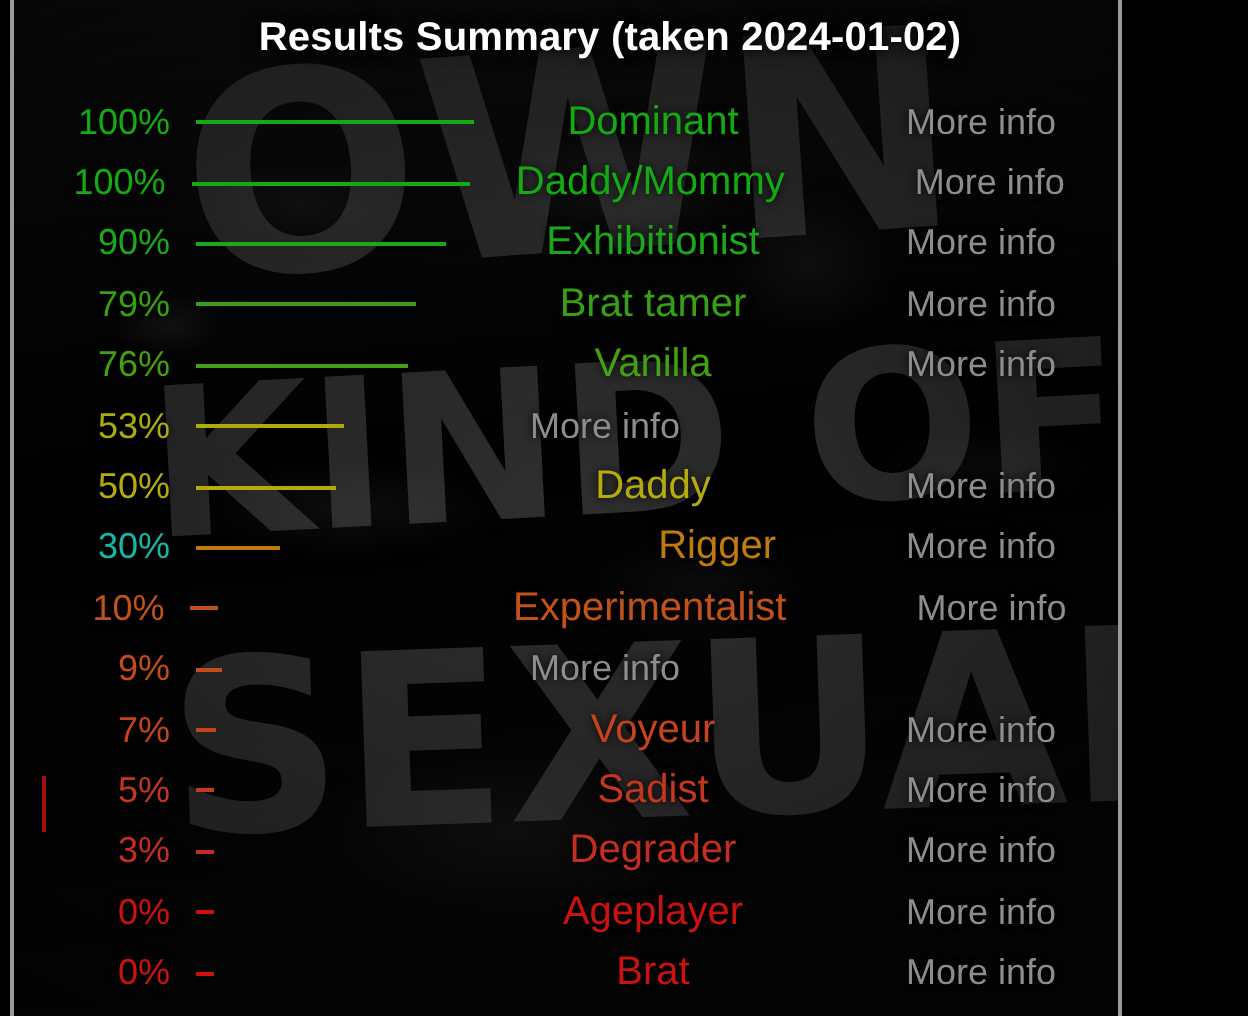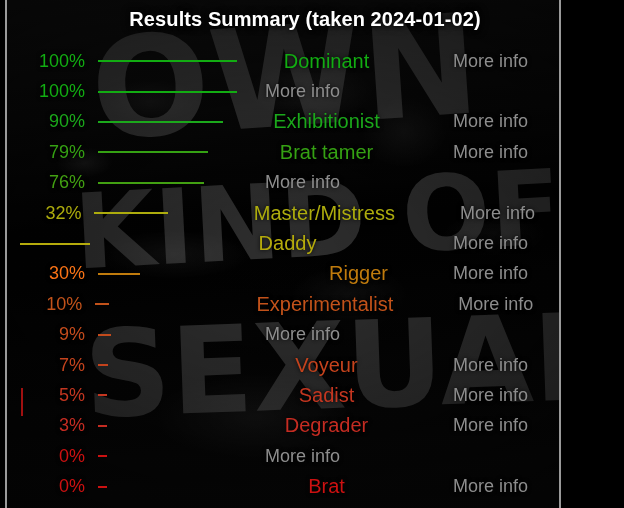--- a/index.html
+++ b/index.html
@@ -187,20 +187,21 @@
               <div class="bar" style="width: 139px; background: rgb(18, 172, 18);"></div>
             </div>
             <div class="label" style="color: rgb(18, 172, 18);">Dominant</div>
             <div class="moreinfo">More info</div>
           </div>
           <div class="row">
             <div class="pct" style="color: rgb(18, 172, 18);">100%</div>
             <div class="barcell">
               <div class="bar" style="width: 139px; background: rgb(18, 172, 18);"></div>
             </div>
+            <div class="label" style="color: rgb(18, 172, 18);">Daddy/Mommy</div>
             <div class="moreinfo">More info</div>
           </div>
           <div class="row">
             <div class="pct" style="color: rgb(27, 168, 27);">90%</div>
             <div class="barcell">
               <div class="bar" style="width: 125px; background: rgb(27, 168, 27);"></div>
             </div>
             <div class="label" style="color: rgb(27, 168, 27);">Exhibitionist</div>
             <div class="moreinfo">More info</div>
           </div>
@@ -210,39 +211,40 @@
               <div class="bar" style="width: 110px; background: rgb(53, 161, 19);"></div>
             </div>
             <div class="label" style="color: rgb(53, 161, 19);">Brat tamer</div>
             <div class="moreinfo">More info</div>
           </div>
           <div class="row">
             <div class="pct" style="color: rgb(66, 160, 18);">76%</div>
             <div class="barcell">
               <div class="bar" style="width: 106px; background: rgb(66, 160, 18);"></div>
             </div>
-            <div class="moreinfo">More info</div>
-          </div>
-          <div class="row">
-            <div class="pct" style="color: rgb(173, 172, 13);">32%</div>
+            <div class="label" style="color: rgb(66, 160, 18);">Vanilla</div>
+            <div class="moreinfo">More info</div>
+          </div>
+          <div class="row">
+            <div class="pct" style="color: rgb(173, 172, 13);">53%</div>
             <div class="barcell">
               <div class="bar" style="width: 74px; background: rgb(173, 172, 13);"></div>
             </div>
-            <div class="label" style="color: rgb(173, 172, 13);">Master/Mistress</div>
-            <div class="moreinfo">More info</div>
-          </div>
-          <div class="row">
+            <div class="moreinfo">More info</div>
+          </div>
+          <div class="row">
+            <div class="pct" style="color: rgb(181, 171, 12);">50%</div>
             <div class="barcell">
               <div class="bar" style="width: 70px; background: rgb(181, 171, 12);"></div>
             </div>
             <div class="label" style="color: rgb(181, 171, 12);">Daddy</div>
             <div class="moreinfo">More info</div>
           </div>
           <div class="row">
-            <div class="pct" style="color: #f97316;">30%</div>
+            <div class="pct" style="color: #14b8a6;">30%</div>
             <div class="barcell">
               <div class="bar" style="width: 42px; background: rgb(192, 123, 13);"></div>
             </div>
             <div class="label" style="color: rgb(192, 123, 13); text-align: right;">Rigger</div>
             <div class="moreinfo">More info</div>
           </div>
           <div class="row">
             <div class="pct" style="color: rgb(194, 82, 26);">10%</div>
             <div class="barcell">
               <div class="bar" style="width: 14px; background: rgb(194, 82, 26);"></div>
@@ -279,20 +281,21 @@
               <div class="bar" style="width: 9px; background: rgb(197, 44, 34);"></div>
             </div>
             <div class="label" style="color: rgb(197, 44, 34);">Degrader</div>
             <div class="moreinfo">More info</div>
           </div>
           <div class="row">
             <div class="pct" style="color: rgb(204, 17, 17);">0%</div>
             <div class="barcell">
               <div class="bar" style="width: 9px; background: rgb(204, 17, 17);"></div>
             </div>
+            <div class="label" style="color: rgb(204, 17, 17);">Ageplayer</div>
             <div class="moreinfo">More info</div>
           </div>
           <div class="row">
             <div class="pct" style="color: rgb(204, 17, 17);">0%</div>
             <div class="barcell">
               <div class="bar" style="width: 9px; background: rgb(204, 17, 17);"></div>
             </div>
             <div class="label" style="color: rgb(204, 17, 17);">Brat</div>
             <div class="moreinfo">More info</div>
           </div>

